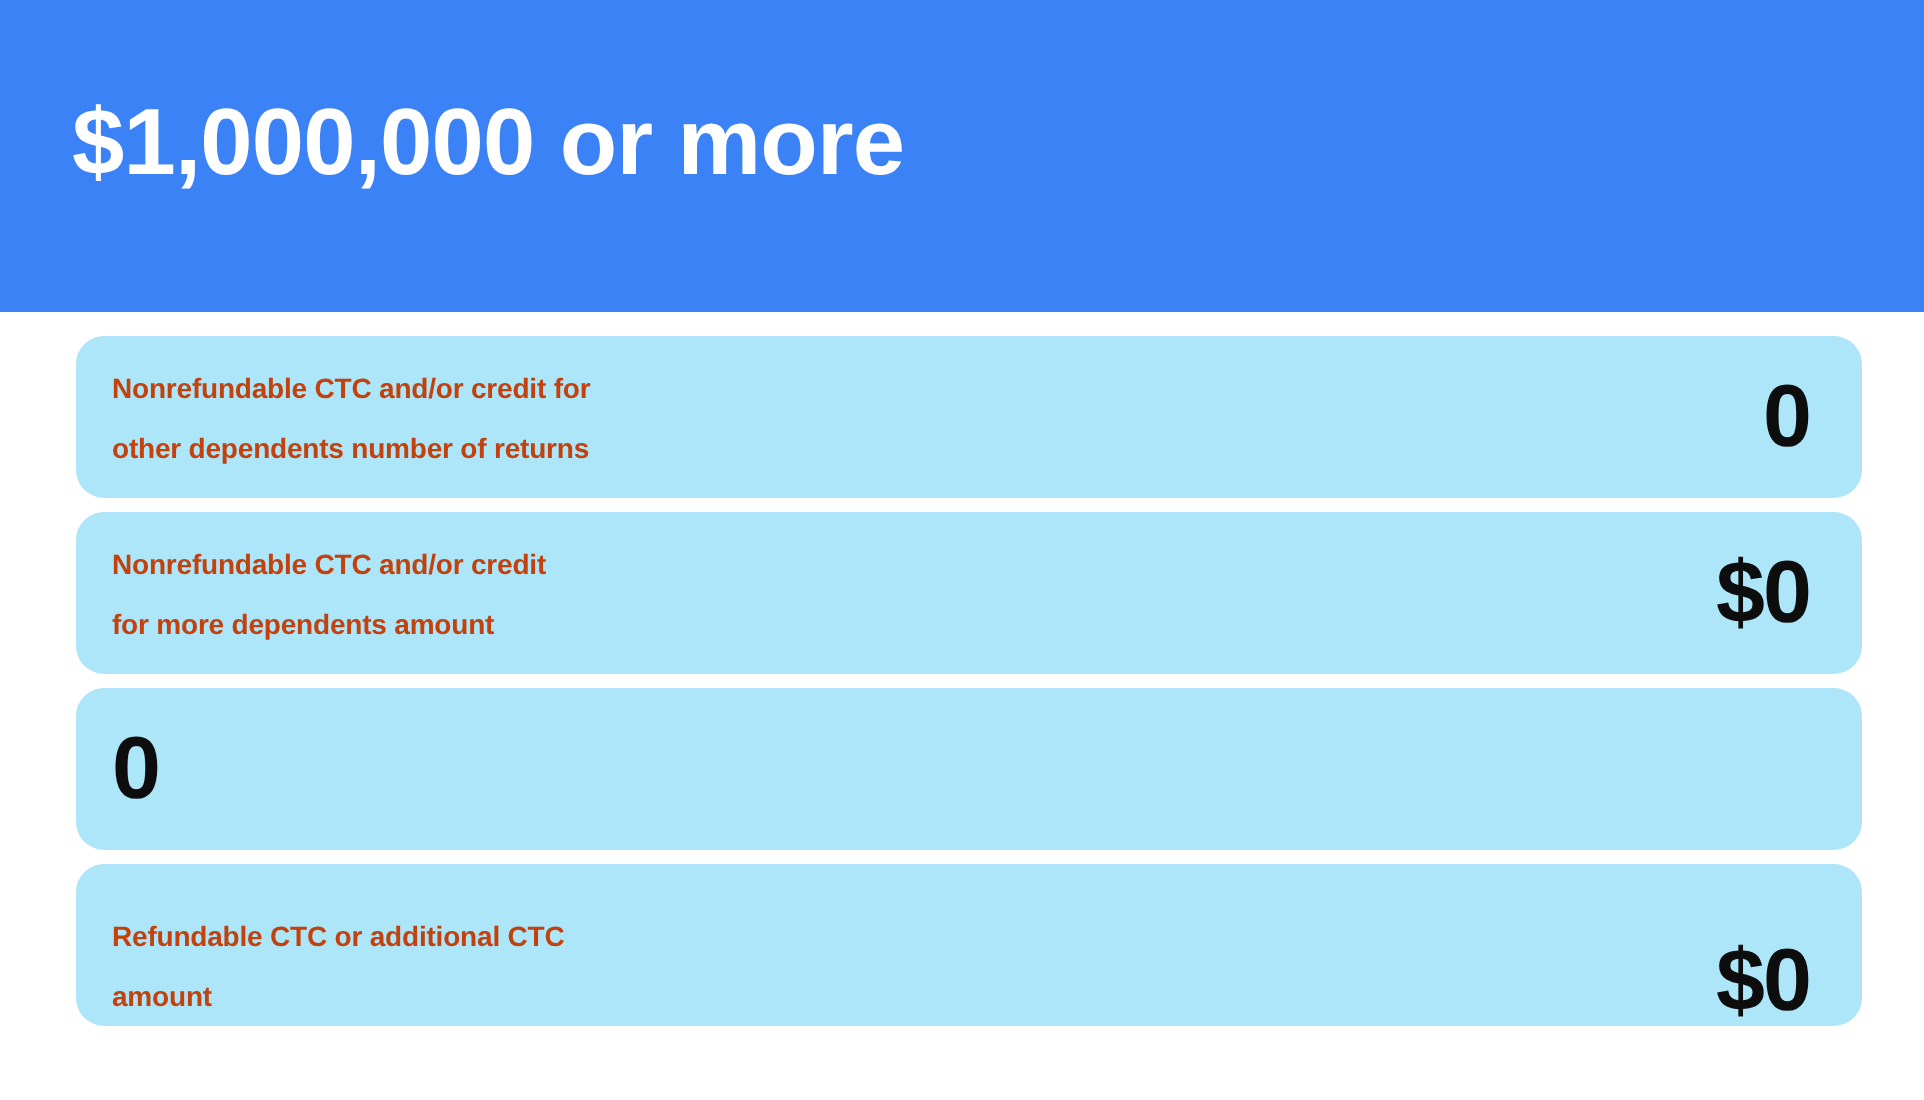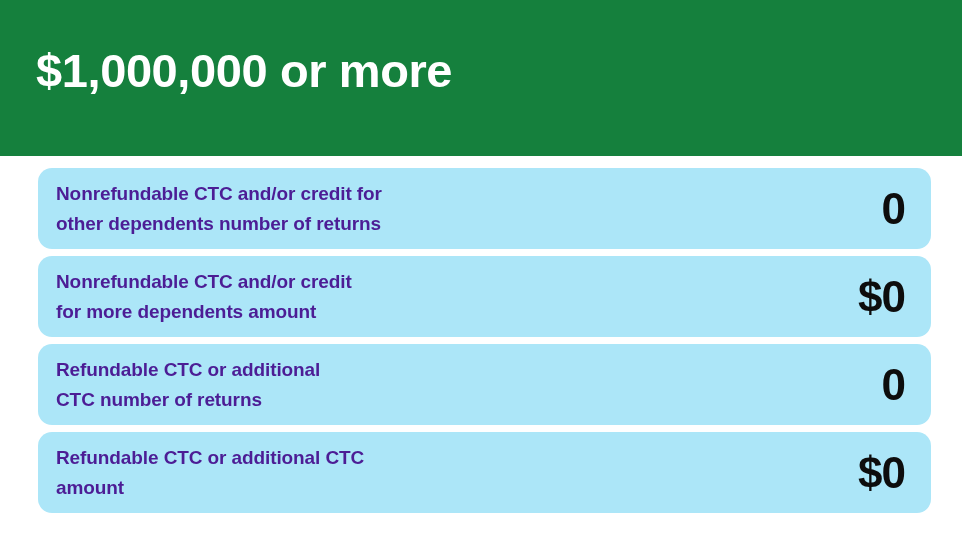--- a/index.html
+++ b/index.html
@@ -19,21 +19,21 @@
     height: 550px;
     background: #ffffff;
     box-sizing: border-box;
   }
   .header-banner {
     position: absolute;
     left: 0;
     top: 0;
     width: 962px;
     height: 156px;
-    background: #15803d;
+    background: #3b82f6;
   }
   .header-title {
     position: absolute;
     left: 36px;
     top: 46px;
     font-size: 47px;
     font-weight: bold;
     color: #ffffff;
     letter-spacing: -0.4px;
     line-height: 1.05;
@@ -53,25 +53,26 @@
     background: #ace6f8;
     border-radius: 14px;
     margin-bottom: 7px;
     display: flex;
     align-items: center;
     justify-content: space-between;
     padding: 0 26px 0 18px;
   }
   .card:last-child {
     margin-bottom: 0;
+    align-items: flex-end;
   }
   .card-label {
-    font-size: 19px;
+    font-size: 14px;
     font-weight: bold;
-    color: #4c1d95;
+    color: #c2410c;
     line-height: 30px;
     letter-spacing: -0.1px;
     white-space: pre-line;
     flex: 1 1 auto;
     padding-right: 16px;
   }
   .card-value {
     font-size: 44px;
     font-weight: bold;
     color: #0d0d0d;
@@ -99,22 +100,20 @@
       <div class="card-value">0</div>
     </div>
 
     <div class="card">
       <div class="card-label">Nonrefundable CTC and/or credit
 for more dependents amount</div>
       <div class="card-value">$0</div>
     </div>
 
     <div class="card">
-      <div class="card-label">Refundable CTC or additional
-CTC number of returns</div>
       <div class="card-value">0</div>
     </div>
 
     <div class="card">
       <div class="card-label">Refundable CTC or additional CTC
 amount</div>
       <div class="card-value">$0</div>
     </div>
 
   </div>

